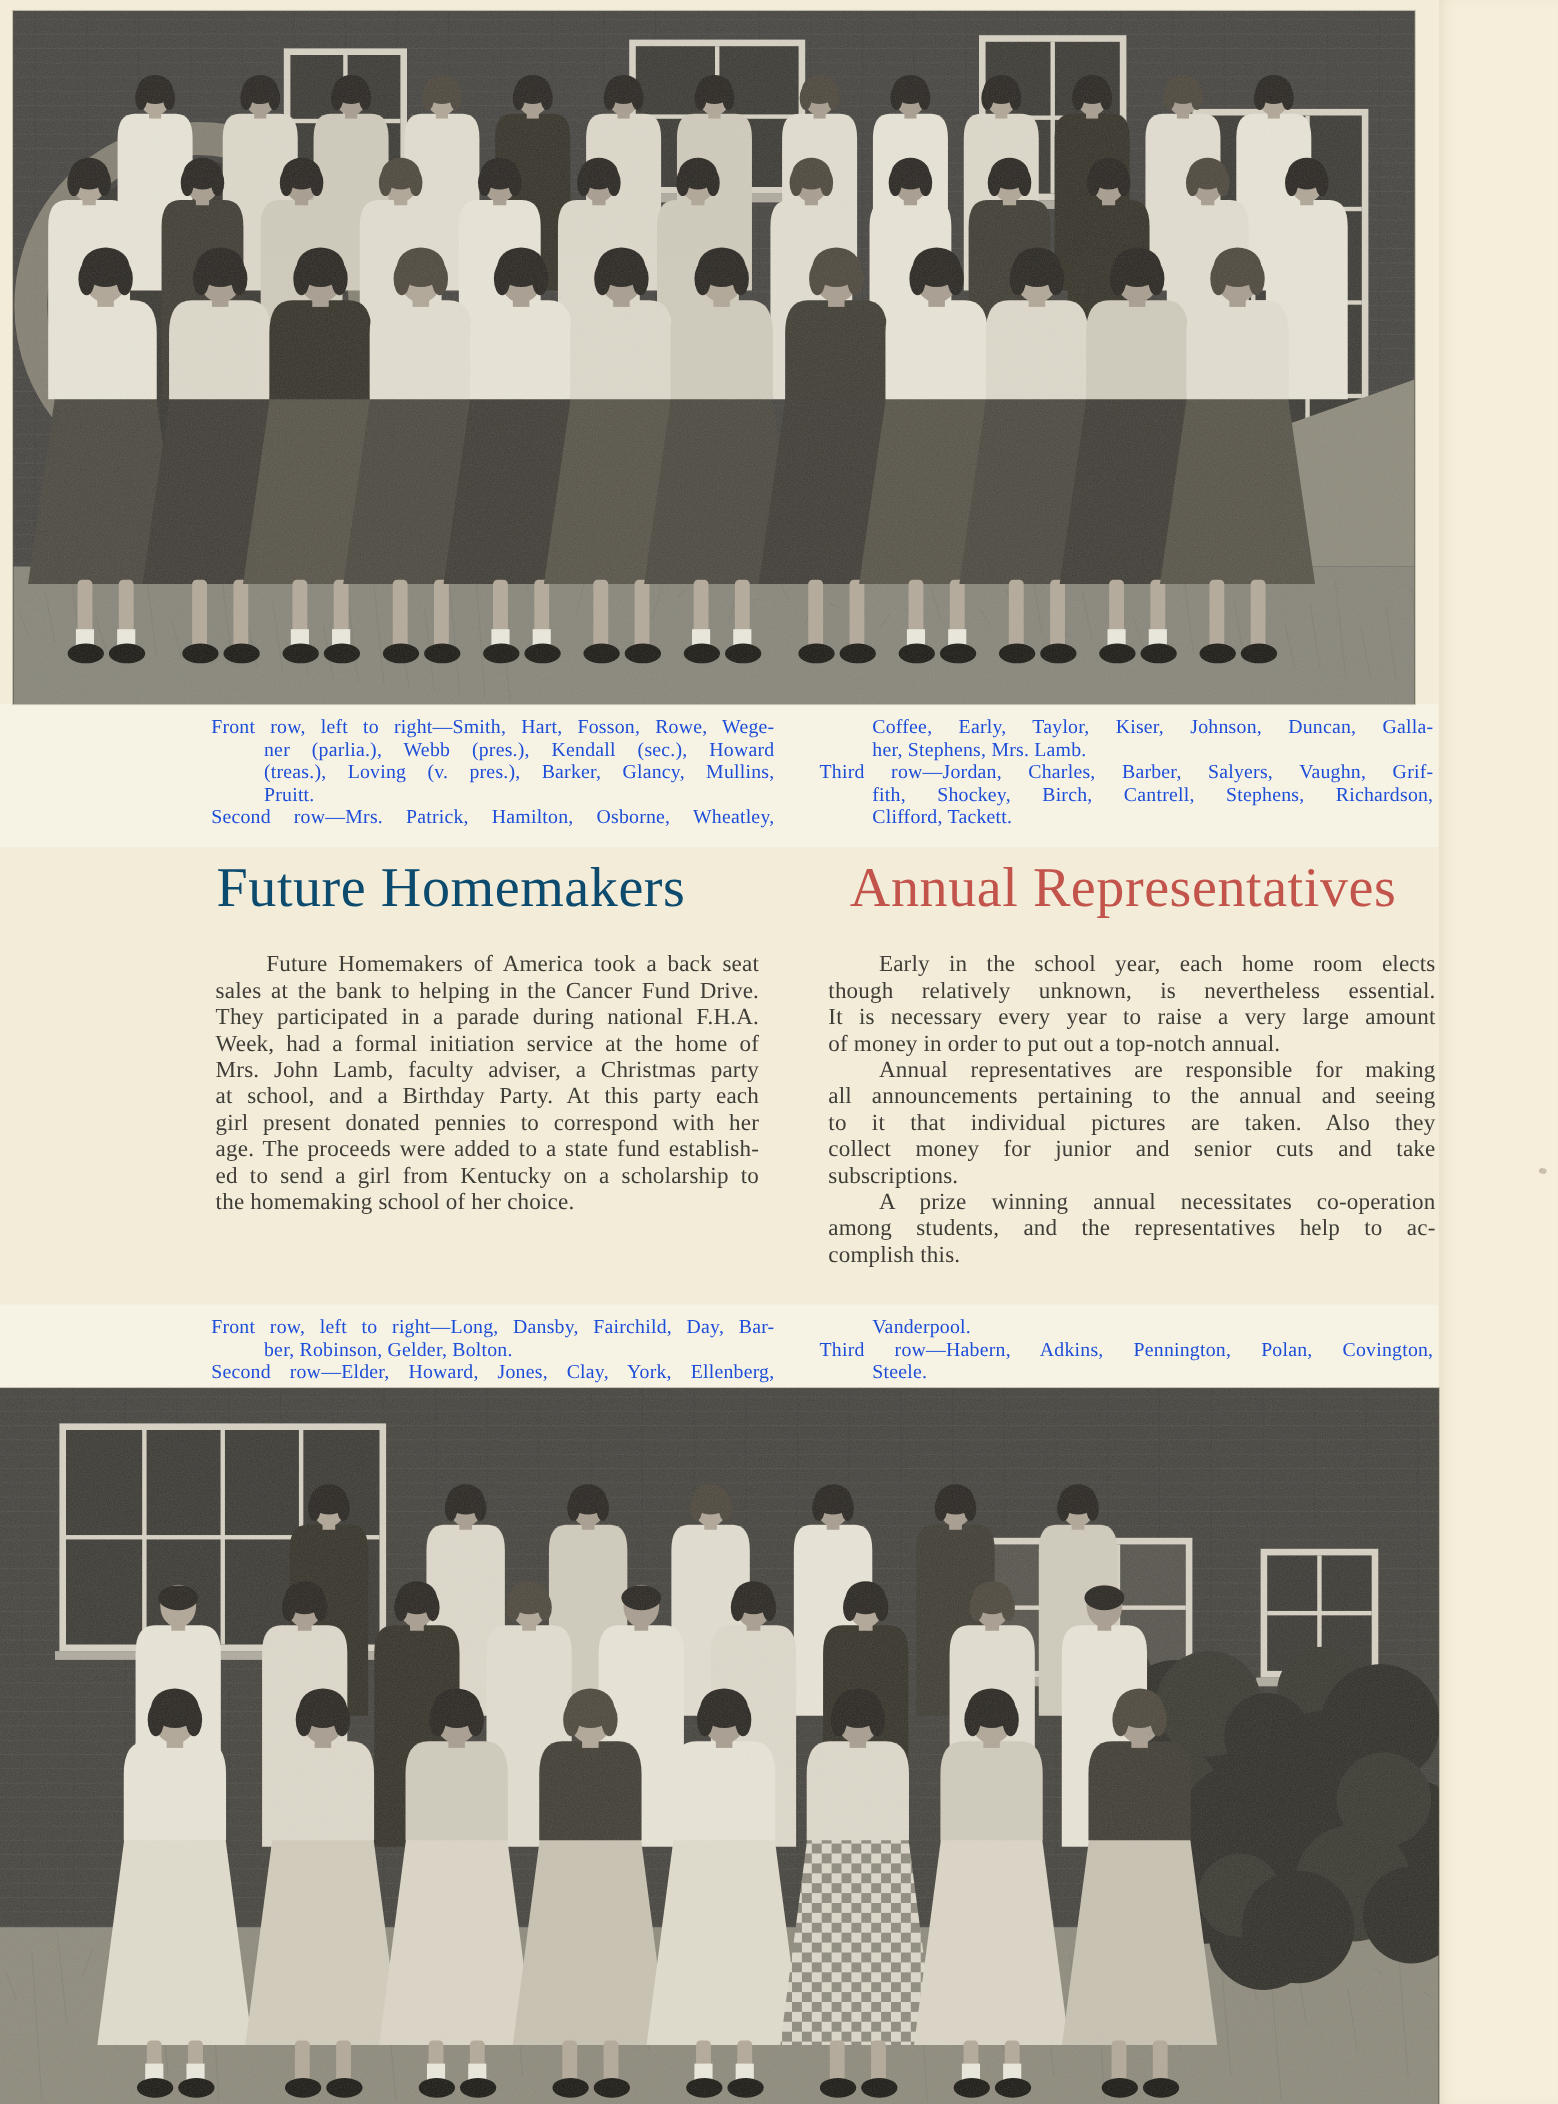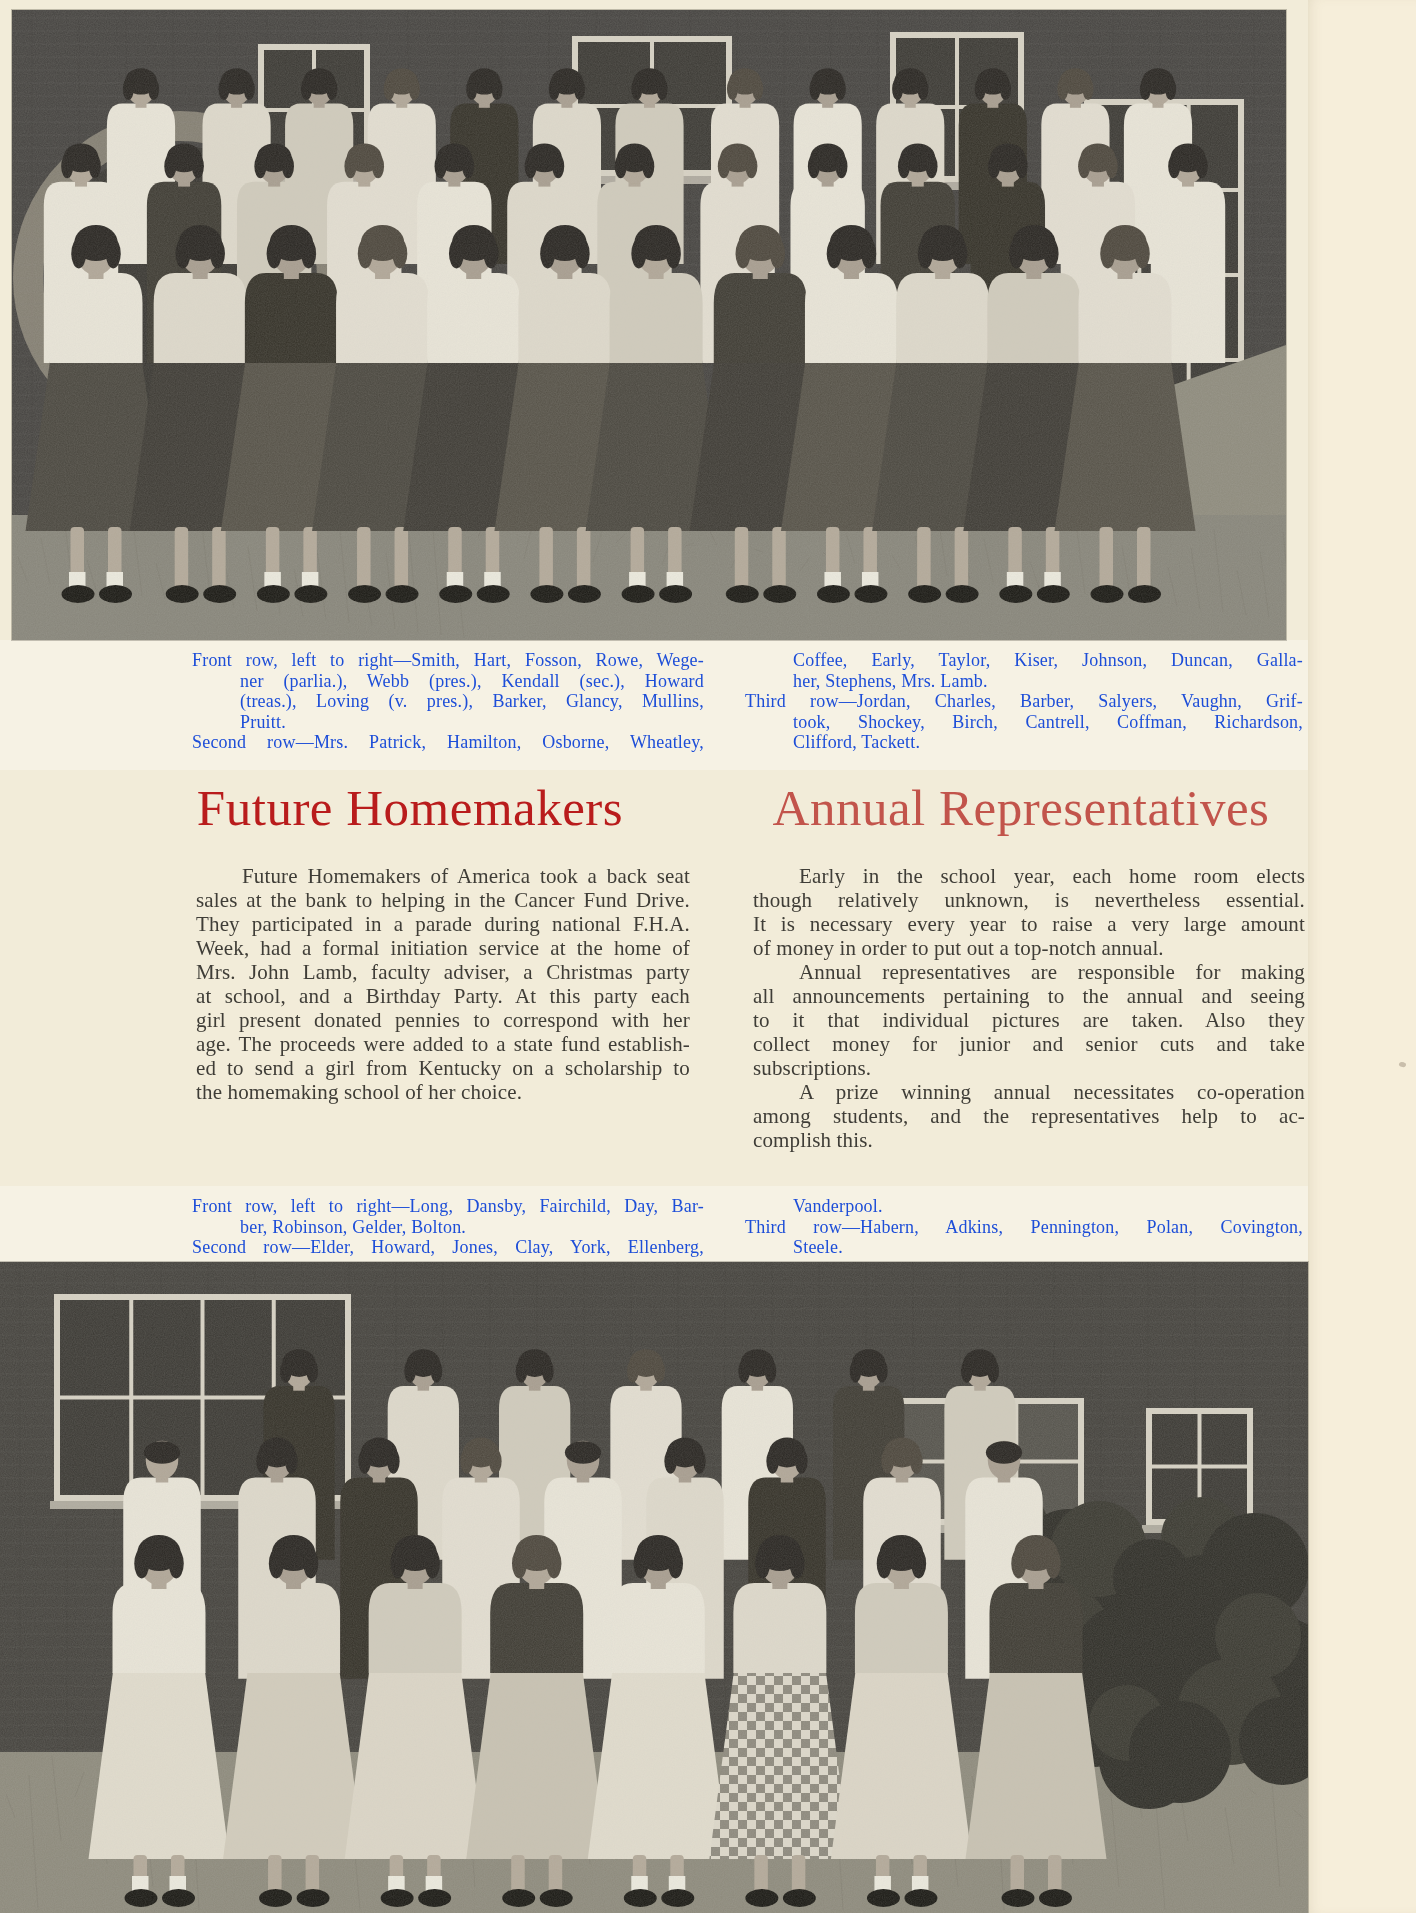--- a/index.html
+++ b/index.html
@@ -518,25 +518,25 @@
       <div class="cline jst">Front row, left to right—Smith, Hart, Fosson, Rowe, Wege-</div>
       <div class="cline jst ind">ner (parlia.), Webb (pres.), Kendall (sec.), Howard</div>
       <div class="cline jst ind">(treas.), Loving (v. pres.), Barker, Glancy, Mullins,</div>
       <div class="cline ind">Pruitt.</div>
       <div class="cline jst">Second row—Mrs. Patrick, Hamilton, Osborne, Wheatley,</div>
     </div>
   <div class="caption" id="cap-tr">
       <div class="cline jst ind">Coffee, Early, Taylor, Kiser, Johnson, Duncan, Galla-</div>
       <div class="cline ind">her, Stephens, Mrs. Lamb.</div>
       <div class="cline jst">Third row—Jordan, Charles, Barber, Salyers, Vaughn, Grif-</div>
-      <div class="cline jst ind">took, Shockey, Birch, Cantrell, Coffman, Richardson,</div>
+      <div class="cline jst ind">fith, Shockey, Birch, Cantrell, Stephens, Richardson,</div>
       <div class="cline ind">Clifford, Tackett.</div>
     </div>
 
-  <h2 class="headline" id="h-left" style="color: #b91c1c;">Future Homemakers</h2>
+  <h2 class="headline" id="h-left" style="color: #0c4a6e;">Future Homemakers</h2>
   <h2 class="headline" id="h-right" style="color: rgb(194, 84, 75);">Annual Representatives</h2>
 
   <div class="bodycol" id="body-left">
       <div class="bline jst pind">Future Homemakers of America took a back seat</div>
       <div class="bline jst">sales at the bank to helping in the Cancer Fund Drive.</div>
       <div class="bline jst">They participated in a parade during national F.H.A.</div>
       <div class="bline jst">Week, had a formal initiation service at the home of</div>
       <div class="bline jst">Mrs. John Lamb, faculty adviser, a Christmas party</div>
       <div class="bline jst">at school, and a Birthday Party. At this party each</div>
       <div class="bline jst">girl present donated pennies to correspond with her</div>

